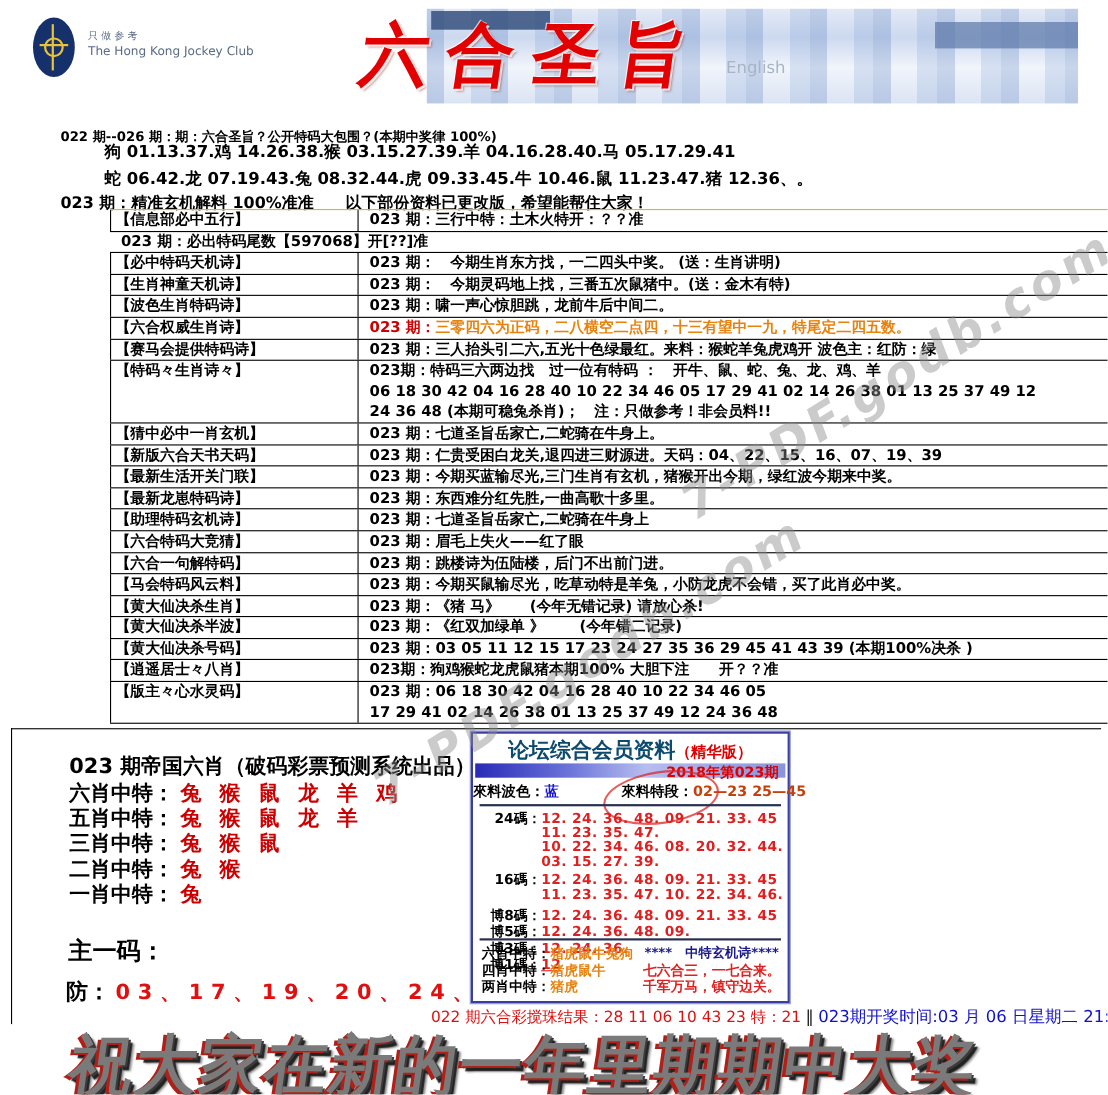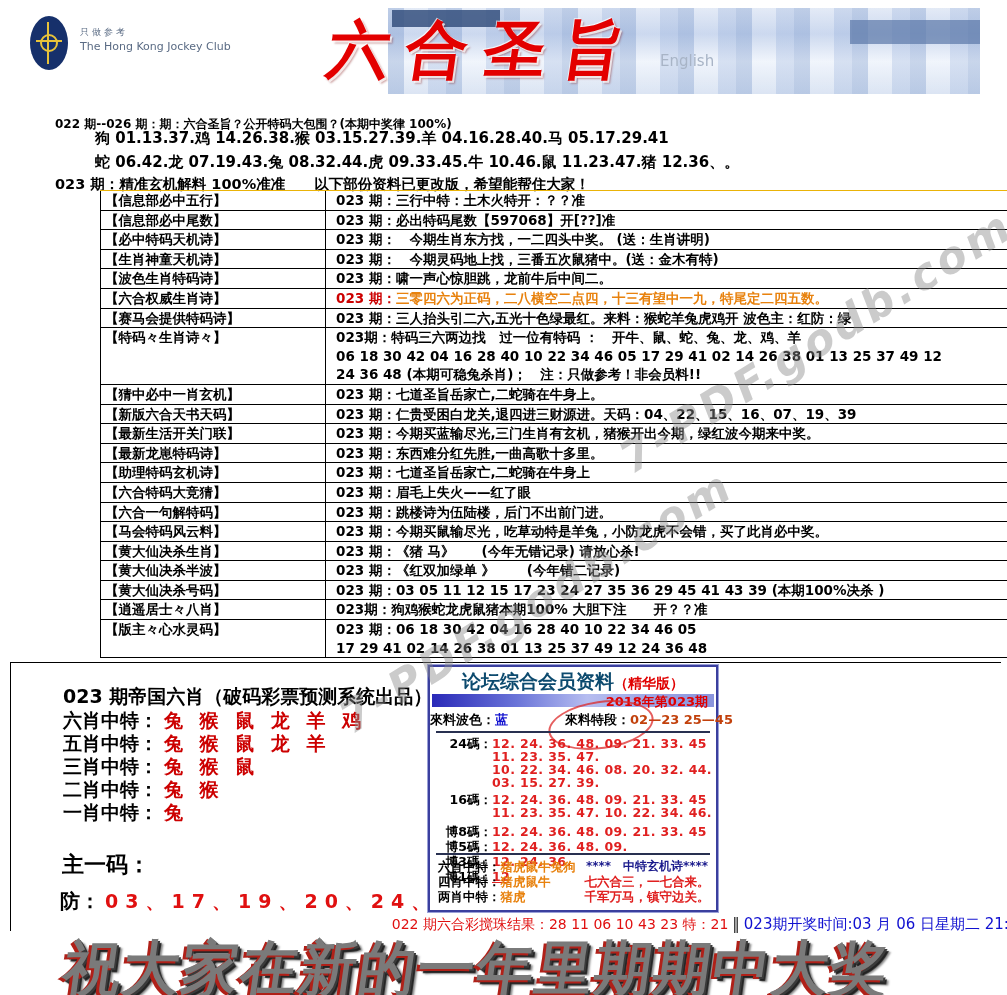--- a/index.html
+++ b/index.html
@@ -120,21 +120,20 @@
   <div class="il il4">023 期：精准玄机解料 100%准准　　以下部份资料已更改版，希望能帮住大家！</div>
 
   <div class="maintable" id="table-body">
       <div class="trow">
         <div class="tlabel">【信息部必中五行】</div>
         <div class="tcontent">
           <div class="tline"><span style="color: rgb(0, 0, 0);">023 期：三行中特：土木火特开：？？准</span></div>
         </div>
       </div>
       <div class="trow">
-        <div class="tlabel">【信息部必中尾数】</div>
         <div class="tcontent">
           <div class="tline"><span style="color: rgb(0, 0, 0);">023 期：必出特码尾数【597068】开[??]准</span></div>
         </div>
       </div>
       <div class="trow">
         <div class="tlabel">【必中特码天机诗】</div>
         <div class="tcontent">
           <div class="tline"><span style="color: rgb(0, 0, 0);">023 期：　今期生肖东方找，一二四头中奖。 (送：生肖讲明)</span></div>
         </div>
       </div>

